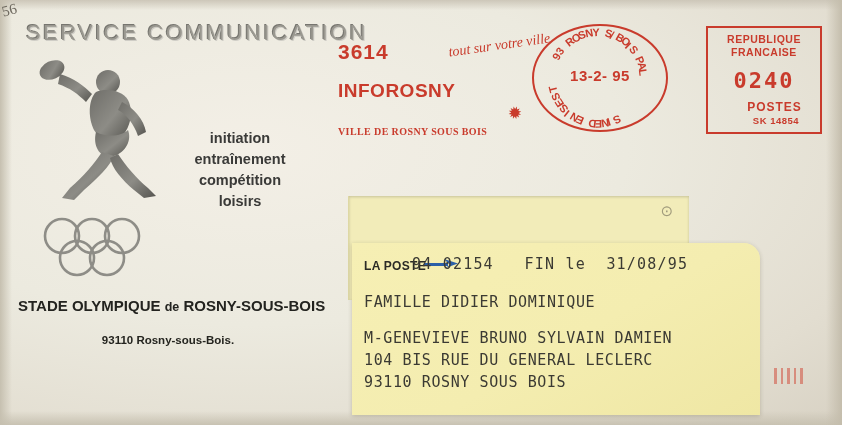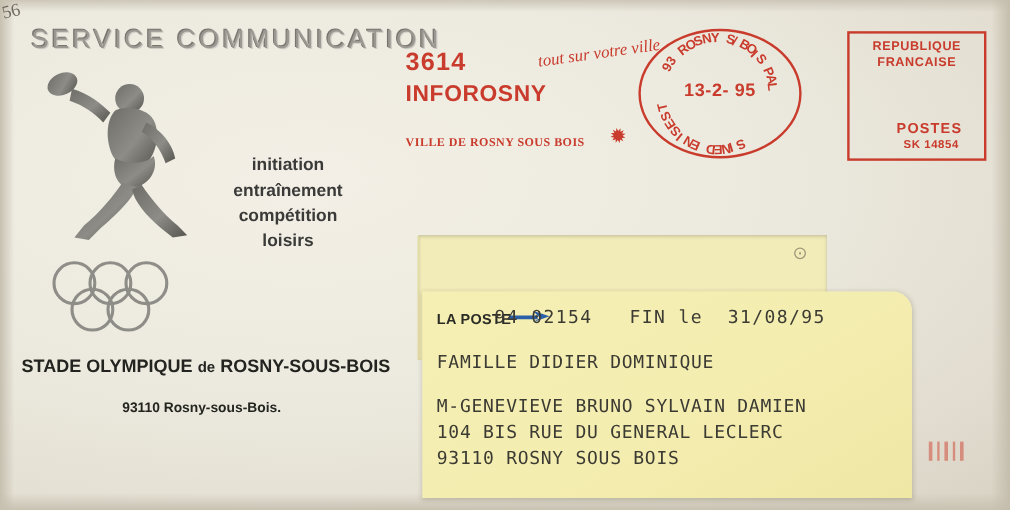--- a/index.html
+++ b/index.html
@@ -123,21 +123,21 @@
     font-size: 21px;
     letter-spacing: 1px;
     color: #c93b2c;
   }
   .meter-info {
     font-family: "Liberation Sans", sans-serif;
     font-weight: bold;
     font-size: 19px;
     letter-spacing: 0.5px;
     color: #c93b2c;
-    margin-top: 4px;
+    margin-top: 16px;
   }
   .meter-ville {
     font-family: Liberation Serif, serif;
     font-weight: bold;
     font-size: 10px;
     letter-spacing: 0.4px;
     color: #c93b2c;
     margin-top: 24px;
   }
   .meter-cedex {
@@ -434,20 +434,21 @@
       <span class="arc-char" style="transform:rotate(237deg)">E</span>
       <span class="arc-char" style="transform:rotate(246deg)">S</span>
       <span class="arc-char" style="transform:rotate(256deg)">T</span>
     </div>
     <div class="date">13-2- 95</div>
   </div>
 
   <div class="value-box">
     <div class="vb-line1">REPUBLIQUE</div>
     <div class="vb-line2">FRANCAISE</div>
+    <div class="vb-amount">0240</div>
     <div class="vb-postes">POSTES</div>
     <div class="vb-serial">SK 14854</div>
   </div>
 
   <div class="back-label">
     <div class="back-label-mark">⊙</div>
     <div class="back-label-text">M Dominique DIDIER</div>
   </div>
 
   <div class="addr-label">

